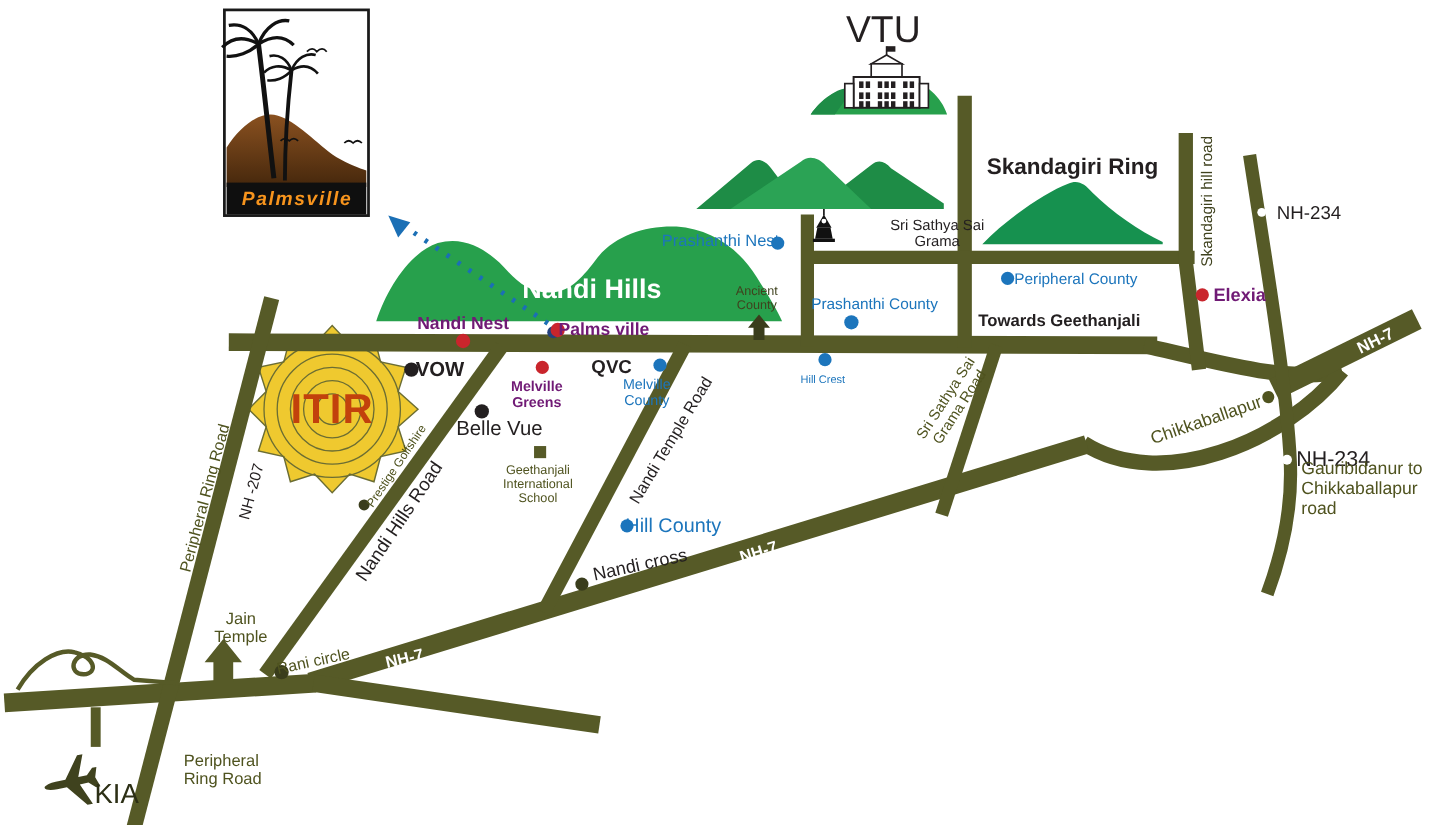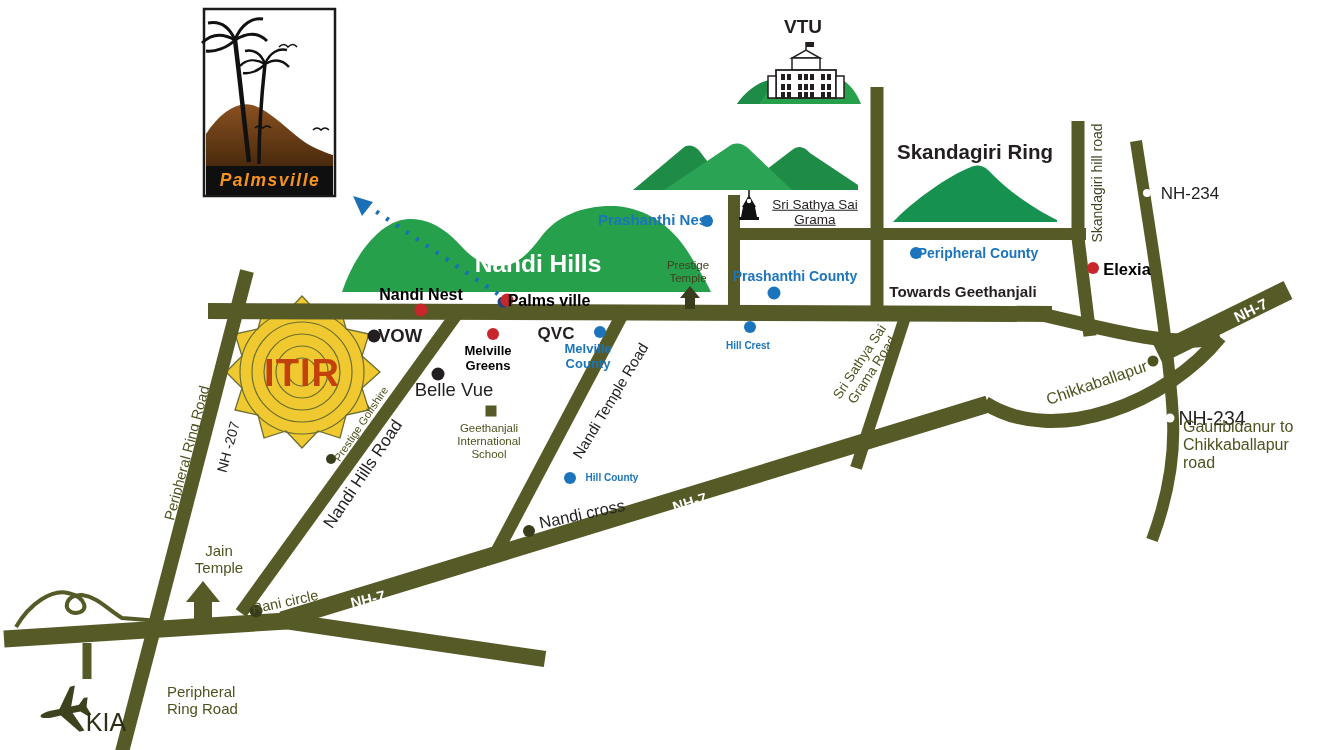--- a/index.html
+++ b/index.html
@@ -3,22 +3,22 @@
 <meta charset="utf-8">
 <style>
   html,body{margin:0;padding:0;background:#fff;}
   .stage{position:relative;width:1324px;height:750px;background:#ffffff;overflow:hidden;
          font-family:"Liberation Sans",sans-serif;}
   svg.layer{position:absolute;left:0;top:0;}
   .lbl{position:absolute;transform:translate(-50%,-50%);white-space:nowrap;color:#231f20;
        line-height:1.13;}
   .wrap{white-space:normal;text-align:center;}
   .tl{transform:none;}
-  .blue{color:#1c75bc;font-weight:700;}
-  .red{color:#000000;font-weight:700;}
+  .blue{color:#1c75bc;font-weight:400;}
+  .red{color:#701a75;font-weight:700;}
   .olv{color:#4f531f;}
   .roadtxt{color:#ffffff;font-weight:600;}
   .dot{position:absolute;border-radius:50%;transform:translate(-50%,-50%);}
 </style>
 </head>
 <body>
 
 <div class="stage">
 
   <svg class="layer" width="1324" height="750" viewBox="0 0 1324 750">
@@ -183,56 +183,56 @@
   <div class="dot" style="left:570px;top:478px;width:12px;height:12px;background:#1C75BC;"></div>
   <div class="dot" style="left:374px;top:336px;width:13px;height:13px;background:#231f20;"></div>
   <div class="dot" style="left:438px;top:374px;width:13px;height:13px;background:#231f20;"></div>
   <div class="dot" style="left:331px;top:459px;width:10px;height:10px;background:#3a3d1c;"></div>
   <div class="dot" style="left:529px;top:531px;width:12px;height:12px;background:#3a3d1c;"></div>
   <div class="dot" style="left:256px;top:611px;width:13px;height:13px;background:#3a3d1c;"></div>
   <div class="dot" style="left:1153px;top:361px;width:11px;height:11px;background:#4f531f;"></div>
   <div class="dot" style="left:1147px;top:193px;width:8px;height:8px;background:#ffffff;"></div>
   <div class="dot" style="left:1170px;top:418px;width:9px;height:9px;background:#ffffff;"></div>
 
-  <div class="lbl" style="left:803px;top:27px;font-size:19px;font-weight:700;">VTU</div>
-  <div class="lbl wrap" style="left:815px;top:212px;width:106px;font-size:13.5px;text-decoration:underline;">Sri Sathya Sai Grama</div>
+  <div class="lbl" style="left:803px;top:27px;font-size:34px;font-weight:400;">VTU</div>
+  <div class="lbl wrap" style="left:852px;top:212px;width:106px;font-size:13.5px;">Sri Sathya Sai Grama</div>
   <div class="lbl blue" style="left:655px;top:220px;font-size:15px;">Prashanthi Nest</div>
   <div class="lbl" style="left:975px;top:152px;font-size:20.5px;font-weight:600;">Skandagiri Ring</div>
   <div class="lbl" style="left:1098px;top:183px;font-size:14px;color:#3f421e;transform:translate(-50%,-50%) rotate(-90deg);">Skandagiri hill road</div>
   <div class="lbl" style="left:1190px;top:194px;font-size:17px;">NH-234</div>
   <div class="lbl blue" style="left:978px;top:254px;font-size:14px;">Peripheral County</div>
   <div class="lbl red" style="left:1127px;top:269px;font-size:16.5px;">Elexia</div>
   <div class="lbl" style="left:963px;top:292px;font-size:15.2px;font-weight:700;">Towards Geethanjali</div>
   <div class="lbl" style="left:538px;top:264px;font-size:24.5px;font-weight:600;color:#ffffff;">Nandi Hills</div>
   <div class="lbl red" style="left:421px;top:295px;font-size:16px;">Nandi Nest</div>
   <div class="lbl red" style="left:549px;top:301px;font-size:16px;text-align:center;">Palms ville</div>
   <div class="lbl" style="left:400px;top:336px;font-size:18.5px;font-weight:700;">VOW</div>
   <div class="lbl" style="left:556px;top:334px;font-size:17px;font-weight:600;">QVC</div>
   <div class="lbl red wrap" style="left:488px;top:359px;width:64px;font-size:13px;">Melville Greens</div>
   <div class="lbl blue wrap" style="left:588px;top:357px;width:64px;font-size:13px;">Melville County</div>
   <div class="lbl blue" style="left:748px;top:346px;font-size:10px;">Hill Crest</div>
   <div class="lbl blue" style="left:795px;top:277px;font-size:14px;">Prashanthi County</div>
-  <div class="lbl wrap" style="left:688px;top:272px;width:60px;font-size:11.5px;color:#3f421e;">Prestige Temple</div>
+  <div class="lbl wrap" style="left:688px;top:272px;width:60px;font-size:11.5px;color:#3f421e;">Ancient County</div>
   <div class="lbl" style="left:302px;top:373px;font-size:38px;font-weight:700;color:#c2410c;letter-spacing:1px;">ITIR</div>
   <div class="lbl" style="left:454px;top:390px;font-size:18.5px;">Belle Vue</div>
   <div class="lbl olv wrap" style="left:489px;top:441px;width:96px;font-size:11.5px;">Geethanjali International School</div>
   <div class="dot" style="left:491px;top:411px;width:11px;height:11px;background:#565A27;border-radius:0;"></div>
   <div class="lbl olv" style="left:361px;top:424px;font-size:11px;transform:translate(-50%,-50%) rotate(-56deg);">Prestige Golfshire</div>
   <div class="lbl" style="left:363px;top:474px;font-size:17px;transform:translate(-50%,-50%) rotate(-56deg);">Nandi Hills Road</div>
   <div class="lbl" style="left:229px;top:447px;font-size:14px;transform:translate(-50%,-50%) rotate(-75deg);">NH -207</div>
   <div class="lbl olv" style="left:187px;top:453px;font-size:14.5px;transform:translate(-50%,-50%) rotate(-75deg);">Peripheral Ring Road</div>
   <div class="lbl" style="left:611px;top:401px;font-size:15px;transform:translate(-50%,-50%) rotate(-59deg);">Nandi Temple Road</div>
-  <div class="lbl blue" style="left:612px;top:478px;font-size:10px;text-align:center;">Hill County</div>
+  <div class="lbl blue" style="left:612px;top:478px;font-size:18px;text-align:center;">Hill County</div>
   <div class="lbl" style="left:582px;top:514px;font-size:16.5px;transform:translate(-50%,-50%) rotate(-12deg);">Nandi cross</div>
   <div class="lbl roadtxt" style="left:690px;top:503px;font-size:15px;transform:translate(-50%,-50%) rotate(-17deg);">NH-7</div>
   <div class="lbl roadtxt" style="left:368px;top:600px;font-size:15px;transform:translate(-50%,-50%) rotate(-13deg);">NH-7</div>
   <div class="lbl roadtxt" style="left:1251px;top:311px;font-size:15px;transform:translate(-50%,-50%) rotate(-26deg);">NH-7</div>
   <div class="lbl olv wrap" style="left:866px;top:366px;width:112px;font-size:13.5px;transform:translate(-50%,-50%) rotate(-57deg);">Sri Sathya Sai Grama Road</div>
   <div class="lbl olv" style="left:1097px;top:383px;font-size:16px;transform:translate(-50%,-50%) rotate(-19deg);">Chikkaballapur</div>
   <div class="lbl" style="left:1212px;top:418px;font-size:19.5px;">NH-234</div>
   <div class="lbl olv tl" style="left:1183px;top:418px;width:112px;white-space:normal;font-size:16px;">Gauribidanur to Chikkaballapur road</div>
-  <div class="lbl olv wrap" style="left:219px;top:560px;width:62px;font-size:15px;">Jain Temple</div>
+  <div class="lbl olv wrap" style="left:219px;top:572px;width:62px;font-size:15px;">Jain Temple</div>
   <div class="lbl olv" style="left:285px;top:602px;font-size:14.5px;transform:translate(-50%,-50%) rotate(-12deg);">Rani circle</div>
   <div class="lbl" style="left:106px;top:722px;font-size:25px;color:#2c2f15;">KIA</div>
   <div class="lbl olv tl" style="left:167px;top:684px;width:86px;white-space:normal;font-size:15px;">Peripheral Ring Road</div>
   <div class="lbl" style="left:270px;top:181px;font-size:17.5px;font-style:italic;font-weight:700;color:#F7941D;letter-spacing:1.5px;">Palmsville</div>
 
 </div>
 
 </body></html>

